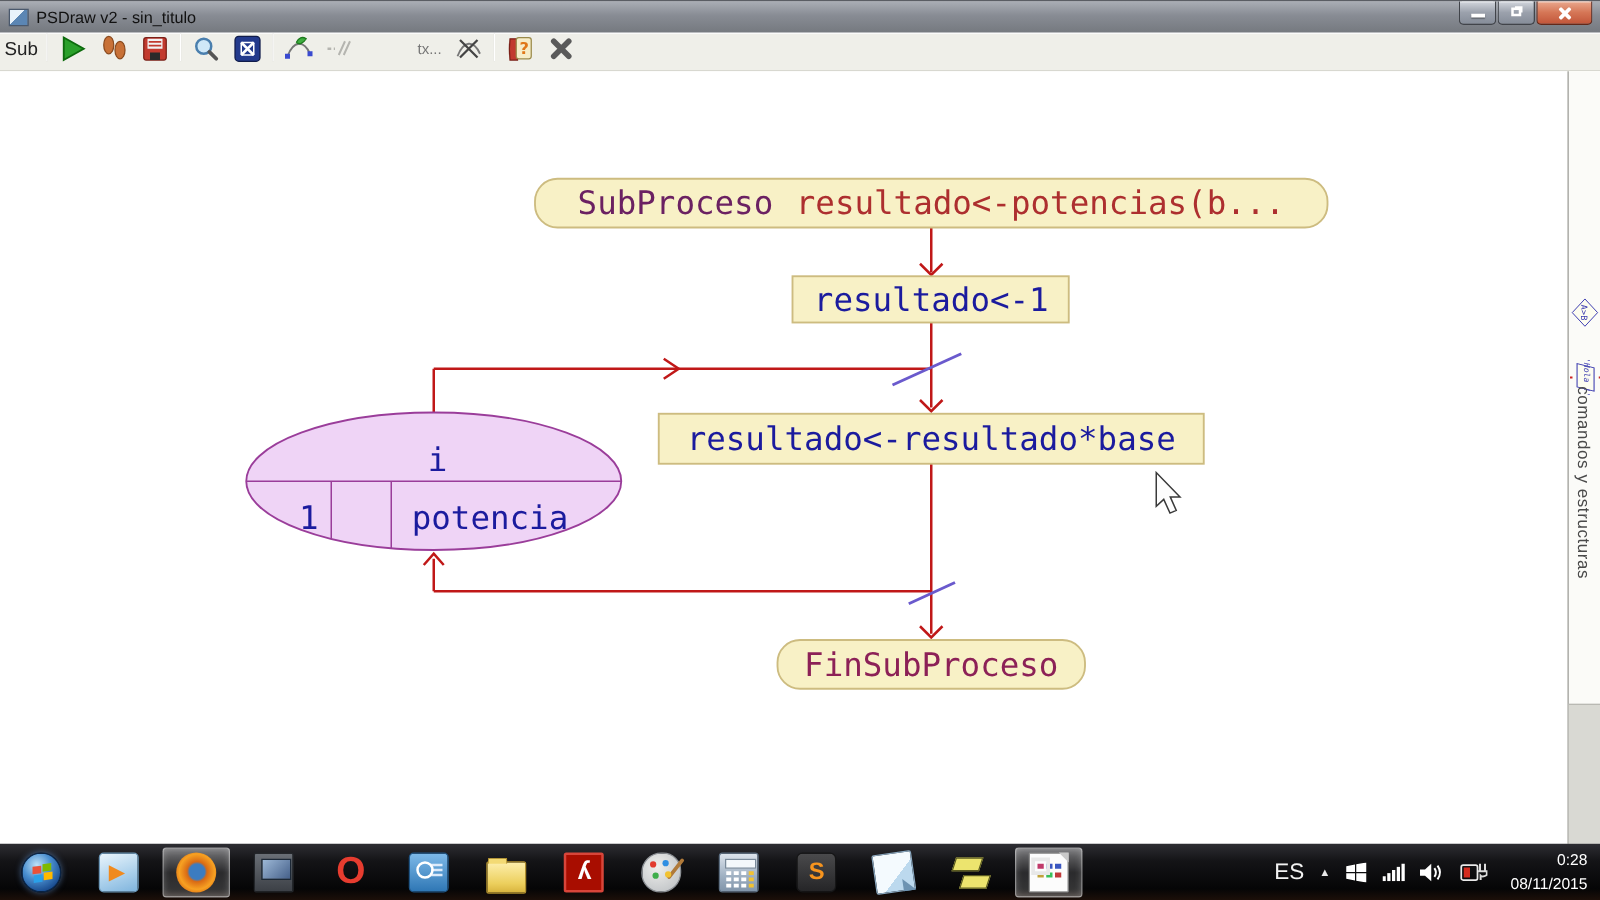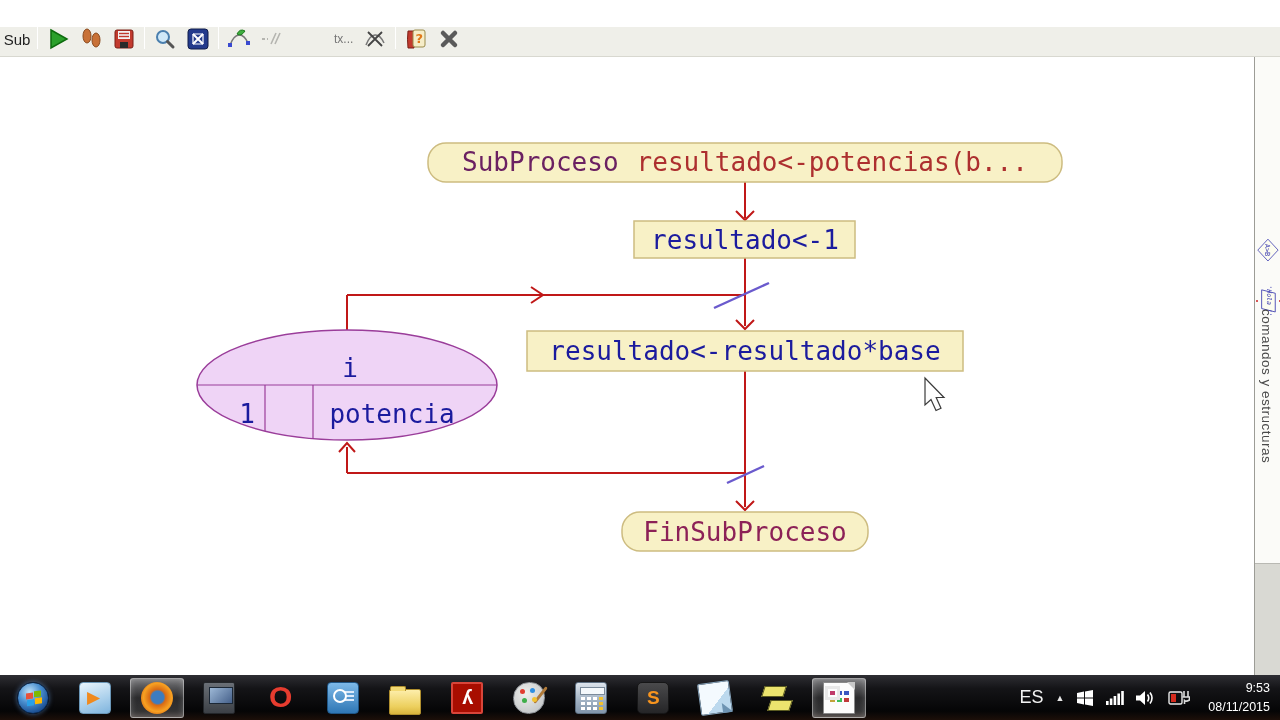--- a/index.html
+++ b/index.html
@@ -120,20 +120,36 @@
   #tray { display:flex; align-items:center; gap:12px; padding-right:10px; color:#fff; }
   #tray-language { font-size:18px; color:#f2f2f2; }
   #tray-chevron { font-size:9px; color:#e8e8e8; }
   #tray-clock { text-align:right; font-size:12.5px; line-height:1.45; padding-left:6px; }
 </style>
 </head>
 <body>
 
 <div id="screen">
 
+  <div id="titlebar">
+    <div id="app-icon"></div>
+    <span id="title-text">PSDraw v2 - sin_titulo</span>
+    <div id="win-controls">
+      <div class="win-btn">
+          <div class="glyph-min"></div>
+        </div>
+      <div class="win-btn">
+          <div class="glyph-restore"></div>
+        </div>
+      <div class="win-btn close">
+          <div class="glyph-close-a"></div>
+          <div class="glyph-close-b"></div>
+        </div>
+    </div>
+  </div>
 
   <div id="toolbar">
     <span id="sub-label" class="tb-item">Sub</span>
     <div class="tb-sep"></div>
     <div class="tb-item">
       <svg width="22" height="22">
           <polygon points="4,2 20,11 4,20" fill="#2aa02a" stroke="#0d6b0d" stroke-width="1.5"></polygon>
         </svg>
     </div>
     <div class="tb-item">
@@ -349,19 +365,19 @@
       <svg width="20" height="16">
         <polygon points="0,5.5 4,5.5 9,1 9,15 4,10.5 0,10.5" fill="#fff"></polygon>
         <path d="M11.5,4.5 q2.5,3.5 0,7 M14,2.5 q4,5.5 0,11" stroke="#fff" stroke-width="1.6" fill="none"></path>
       </svg>
       <svg width="22" height="17">
         <rect x="1" y="3" width="13" height="12" rx="1.5" fill="none" stroke="#e8e8e8" stroke-width="1.4"></rect>
         <rect x="3" y="5" width="5" height="8" fill="#d42b1e"></rect>
         <path d="M16,2 L16,8 M20,2 L20,8 M14.5,8 L21.5,8 L21.5,11 Q18,13 16.5,11.5 L16.5,15" stroke="#dcdcdc" stroke-width="1.6" fill="none"></path>
       </svg>
       <div id="tray-clock">
-        <div>9:53</div>
+        <div>0:28</div>
         <div>08/11/2015</div>
       </div>
     </div>
   </div>
 
 </div>
 
 </body></html>

